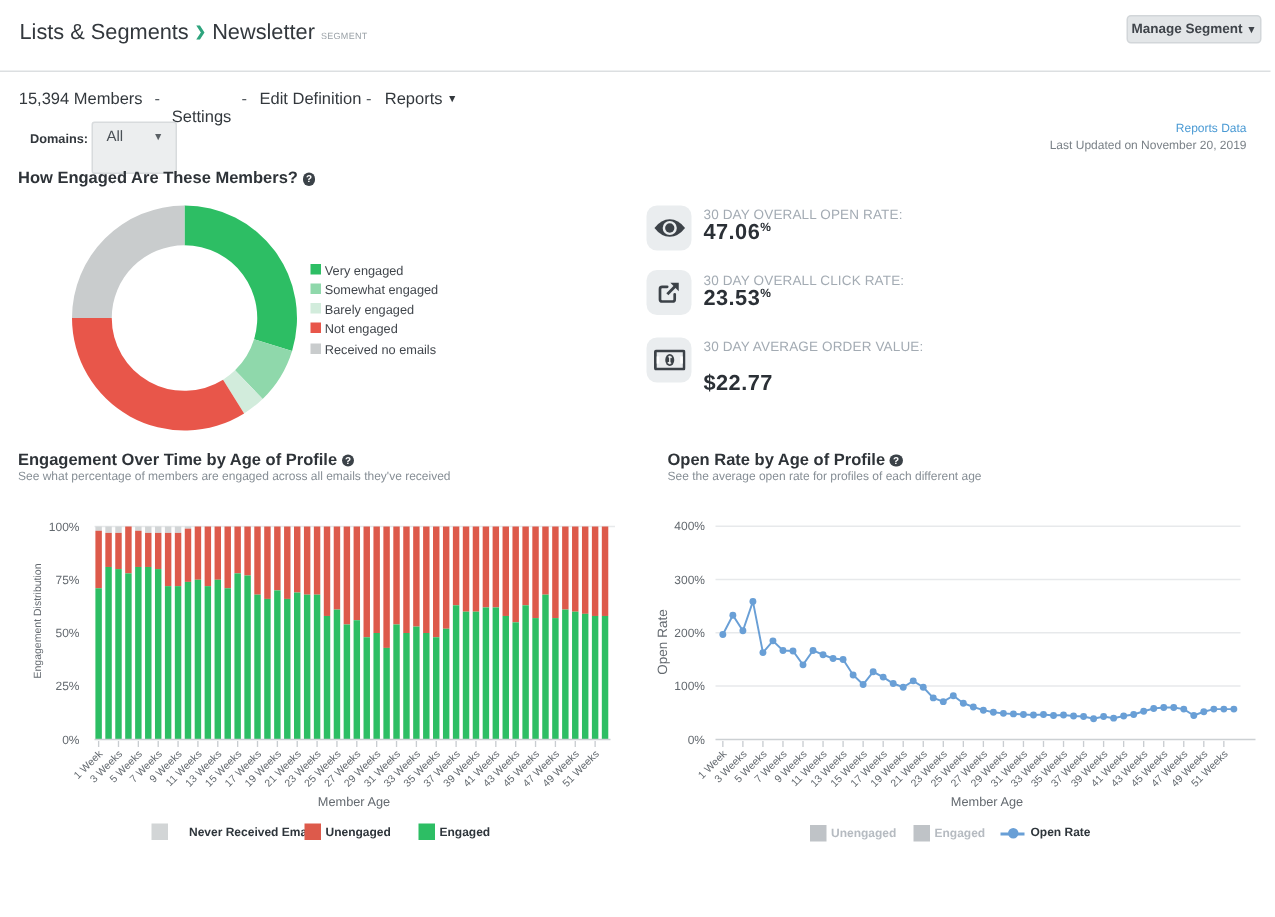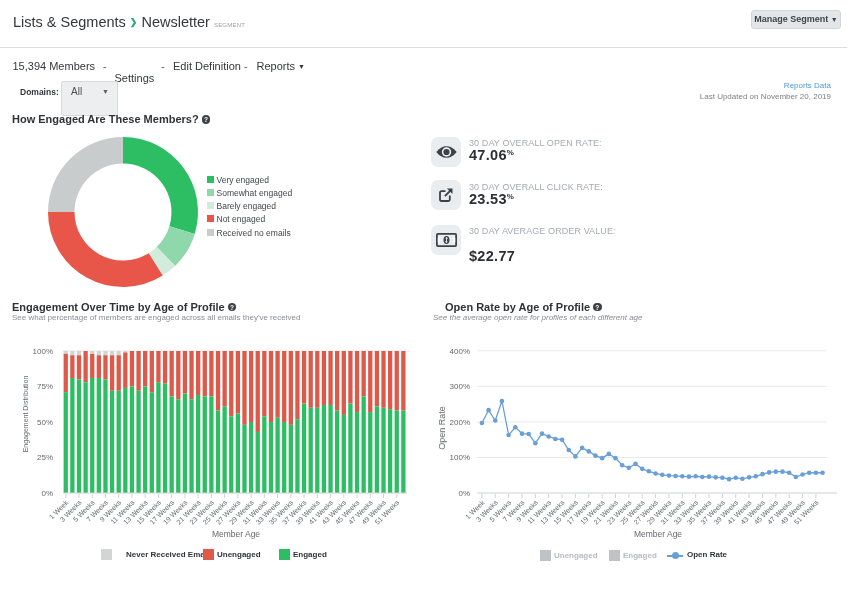--- a/index.html
+++ b/index.html
@@ -79,21 +79,21 @@
       <path d="M10.5 4.2 L10.5 9.8 M9.2 8.6 Q10.5 9.6 11.4 8.8 M11.8 5.4 Q10.5 4.4 9.6 5.2" stroke="#eef0f1" stroke-width="0.9" fill="none"></path>
     </svg>
   </div>
 <div class="abs" style="left:469px;top:226px;font-size:9px;letter-spacing:0.1px;color:#a3abb3;">30 DAY AVERAGE ORDER VALUE:</div>
 <div class="abs" style="left:469px;top:235.5px;font-size:14.5px;font-weight:bold;letter-spacing:0.3px;color:#2b3036;margin-top:12px;">$22.77</div>
 
 <div class="abs" style="left:12px;top:300.5px;font-size:11px;font-weight:bold;color:#2e3338;">Engagement Over Time by Age of Profile <span style="display:inline-block;width:8.5px;height:8.5px;border-radius:50%;background:#3b4248;color:#fff;font-size:6.6px;font-weight:bold;text-align:center;line-height:9.0px;vertical-align:1px;">?</span></div>
 <div class="abs" style="left:12px;top:313px;font-size:8px;color:#868e95;">See what percentage of members are engaged across all emails they've received</div>
 
 <div class="abs" style="left:445px;top:300.5px;font-size:11px;font-weight:bold;color:#2e3338;">Open Rate by Age of Profile <span style="display:inline-block;width:8.5px;height:8.5px;border-radius:50%;background:#3b4248;color:#fff;font-size:6.6px;font-weight:bold;text-align:center;line-height:9.0px;vertical-align:1px;">?</span></div>
-<div class="abs" style="left:433px;top:313px;font-size:8px;color:#868e95;font-style:italic;">See the average open rate for profiles of each different age</div>
+<div class="abs" style="left:445px;top:313px;font-size:8px;color:#868e95;">See the average open rate for profiles of each different age</div>
 
 <svg width="850" height="611" style="position:absolute;left:0;top:0" xmlns="http://www.w3.org/2000/svg">
     <line x1="63" y1="351.0" x2="410" y2="351.0" stroke="#e7e9eb" stroke-width="1"></line>
     <rect x="63.60" y="351.00" width="4.3" height="2.84" fill="#d2d5d6"></rect>
     <rect x="63.60" y="353.84" width="4.3" height="38.34" fill="#dd5a4b"></rect>
     <rect x="63.60" y="392.18" width="4.3" height="100.82" fill="#2dbe64"></rect>
     <rect x="70.22" y="351.00" width="4.3" height="4.26" fill="#d2d5d6"></rect>
     <rect x="70.22" y="355.26" width="4.3" height="22.72" fill="#dd5a4b"></rect>
     <rect x="70.22" y="377.98" width="4.3" height="115.02" fill="#2dbe64"></rect>
     <rect x="76.84" y="351.00" width="4.3" height="4.26" fill="#d2d5d6"></rect>

